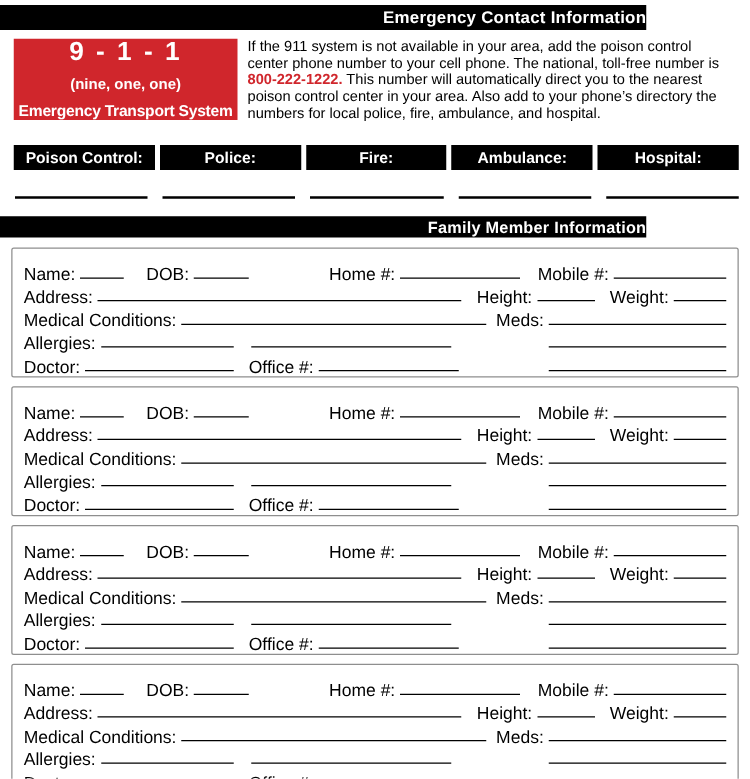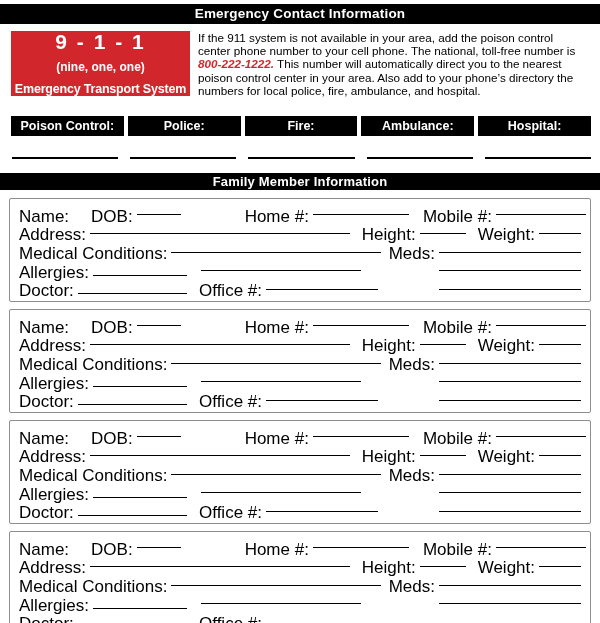--- a/index.html
+++ b/index.html
@@ -6,58 +6,58 @@
   html, body { margin: 0; padding: 0; }
   body {
     width: 600px; height: 623px; overflow: hidden;
     background: #ffffff;
     font-family: "Liberation Sans", sans-serif;
     color: #000;
     position: relative;
   }
   .bar {
     background: #000; color: #fff; font-weight: bold;
-    text-align: center; width: 600px;
+    text-align: right; width: 517px;
   }
   .bar.top    { margin-top: 4px; height: 20px; line-height: 20px; font-size: 13.5px; letter-spacing: .2px; }
   .bar.family { margin-top: 14px; height: 17px; line-height: 17px; font-size: 13px; letter-spacing: .2px; }
 
   .intro { display: flex; margin: 7px 10px 0 11px; }
   .redbox {
     width: 179px; height: 65px; flex: 0 0 179px;
     background: #d0262c; color: #fff;
     display: flex; flex-direction: column; justify-content: space-between; align-items: center;
     text-align: center;
   }
   .redbox .num  { font-size: 21px; font-weight: bold; letter-spacing: 2px; line-height: 22px; }
   .redbox .sub  { font-size: 12px;  font-weight: bold; line-height: 13px; }
   .redbox .cap  { font-size: 12.5px; font-weight: bold; line-height: 14px; letter-spacing: -.2px; }
   .intro-text {
     flex: 1; margin-left: 8px; padding-right: 4px;
     font-size: 11.7px; line-height: 13.2px; text-align: left;
   }
-  .phone-red { color: #d0262c; font-weight: bold; font-style: italic; }
+  .phone-red { color: #d0262c; font-weight: bold; }
 
   .contacts { display: flex; gap: 4px; margin: 19px 9px 0 11px; }
   .contact-box {
     flex: 1; height: 20px; line-height: 20px;
     background: #000; color: #fff; font-weight: bold;
     font-size: 12.5px; text-align: center;
   }
   .contact-lines { display: flex; gap: 12px; margin: 21px 9px 0 12px; }
   .contact-lines .cl { flex: 1; height: 0; border-bottom: 2px solid #000; }
 
   .members { margin: 8px 9px 0 9px; }
   .member-block {
     border: 1px solid #8e8e8e; border-radius: 2px;
     height: 104px; width: 582px;
     padding: 8px 9px 0 9px; margin-bottom: 7px;
     background: #fff;
   }
-  .frow { display: flex; align-items: center; height: 18.6px; font-size: 17px; white-space: nowrap; }
+  .frow { display: flex; align-items: flex-end; height: 18.6px; font-size: 14px; white-space: nowrap; }
   .frow .lbl { flex: 0 0 auto; line-height: 13px; }
   .fl { border-bottom: 1.4px solid #000; height: 0; margin: 0 0 3px 4px; flex: 0 0 auto; }
   .fl.grow { flex: 1 1 auto; }
   .ml8  { margin-left: 8px; }  .ml12 { margin-left: 12px; }
   .ml14 { margin-left: 14px; }
   .ml18 { margin-left: 18px; } .ml24 { margin-left: 24px; padding-left: 40px; }
   .push-right { margin-left: auto; }
   .col1 { width: 168px; display: flex; align-items: flex-end; flex: 0 0 168px; }
   .col1 .fl { flex: 1 1 auto; }
 </style>

